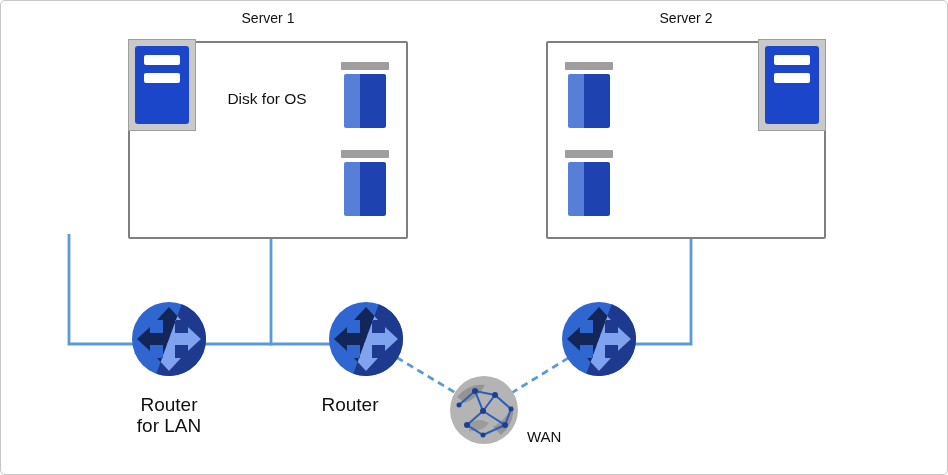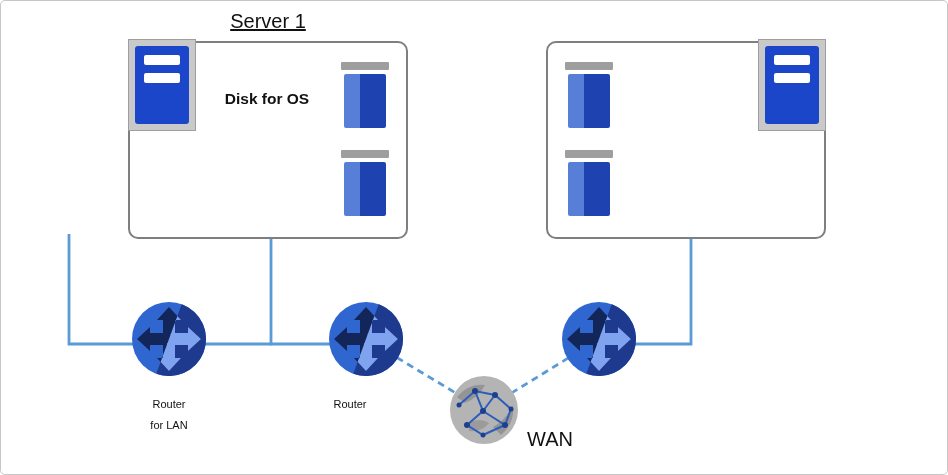--- a/index.html
+++ b/index.html
@@ -4,25 +4,25 @@
 <title>Network Diagram</title>
 <style>
   * { margin:0; padding:0; box-sizing:border-box; }
   html,body { background:#fff; font-family:"Liberation Sans", sans-serif; color:#111; }
   .canvas { position:relative; width:948px; height:475px; background:#fff;
             border:1px solid #c6c6c6; border-radius:5px; overflow:hidden; }
 
   .connectors { position:absolute; left:0; top:0; z-index:1; }
 
   .srv-title { position:absolute; top:9px; width:280px; text-align:center;
-               font-size:20px; z-index:4;text-decoration:underline; }
+               font-size:14px; z-index:4; }
   .st1 { left:127px; } .st2 { left:545px; }
 
   .server-box { position:absolute; top:40px; width:280px; height:198px;
-                border:2.5px solid #7f7f7f; border-radius:10px; background:#fff; z-index:2;font-weight:bold; }
+                border:2.5px solid #7f7f7f; border-radius:2px; background:#fff; z-index:2; }
   .box1 { left:127px; } .box2 { left:545px; }
 
   .server-icon { position:absolute; top:38px; width:68px; height:92px;
                  background:#c9c9c9; border:1px solid #9e9e9e; padding:6px; z-index:3; }
   .si1 { left:127px; } .si2 { left:757px; }
   .server-tower { width:100%; height:100%; background:#1b46c9; border-radius:3px; padding-top:9px; }
   .server-bar { width:36px; height:10px; background:#fff; border-radius:2px; margin:0 auto 8px auto; }
 
   .disk-label { position:absolute; width:118px; text-align:center; font-size:15.5px; line-height:20px; }
   .dl1 { left:78px; top:46px; } .dl2 { left:78px; top:134px; }
@@ -32,40 +32,41 @@
   .dk3 { left:17px;  top:19px; } .dk4 { left:17px;  top:107px; }
   .disk-cap  { width:48px; height:8px; background:#9e9e9e; border-radius:1px; }
   .disk-body { width:42px; height:54px; margin:4px auto 0 auto; border-radius:2px;
                background:linear-gradient(90deg,#577fd7 0 38%, #1e42b0 38%); }
 
   .router { position:absolute; width:76px; height:76px; z-index:3; }
   .r-lan { left:130px; top:300px; } .r-wan { left:327px; top:300px; } .r-remote { left:560px; top:300px; }
   .globe { position:absolute; left:448px; top:374px; width:70px; height:70px; z-index:3; }
 
   .rlabel { position:absolute; top:393px; width:110px; text-align:center;
-            font-size:11px; line-height:21px; z-index:4; }
+            font-size:19px; line-height:21px; z-index:4; }
   .rl-lan { left:113px; } .rl-wan { left:294px; }
-  .wan-label { position:absolute; left:526px; top:427px; font-size:20px; z-index:4; }
+  .wan-label { position:absolute; left:526px; top:427px; font-size:15px; z-index:4; }
 </style>
 </head>
 <body>
 
 <div class="canvas">
 
   <svg class="connectors" width="948" height="475">
     <g stroke="#5b9bd5" stroke-width="2.8" fill="none" stroke-linejoin="miter">
       <path d="M68 233 L68 343 L366 343"></path>
       <path d="M270 238 L270 344.4"></path>
       <path d="M690 238 L690 343 L598 343"></path>
       <path stroke-dasharray="7 5" d="M365 338 L483 409"></path>
       <path stroke-dasharray="7 5" d="M598 338 L483 409"></path>
     </g>
   </svg>
 
   <div class="srv-title st1">Server 1</div>
+  <div class="srv-title st2">Server 2</div>
 
   <div class="server-box box1">
     <div class="disk-label dl1">Disk for OS</div>
     <div class="disk-icon dk1">
       <div class="disk-cap"></div>
       <div class="disk-body"></div>
     </div>
     <div class="disk-icon dk2">
       <div class="disk-cap"></div>
       <div class="disk-body"></div>

